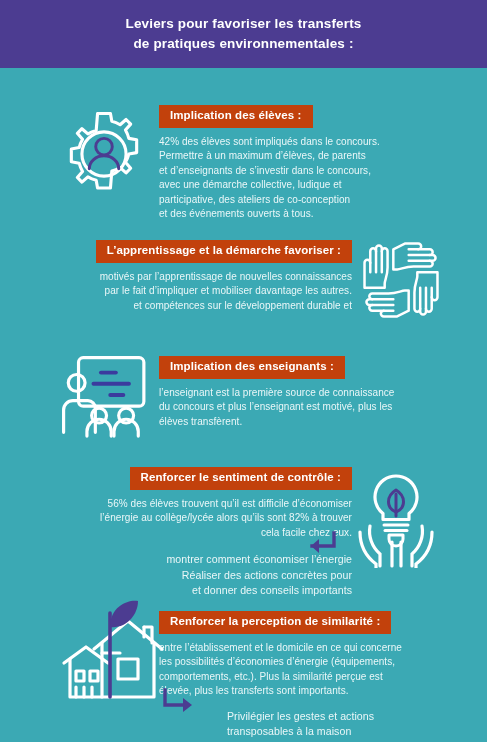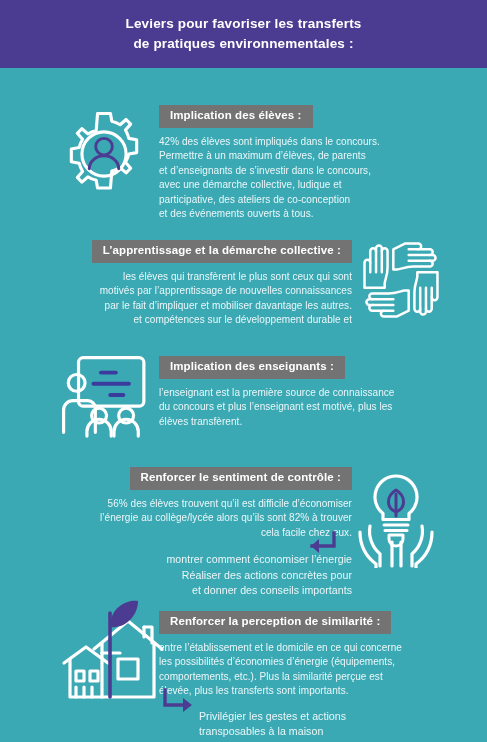--- a/index.html
+++ b/index.html
@@ -21,21 +21,21 @@
   .header-title{
     color:#ffffff;font-size:13.5px;font-weight:bold;
     line-height:1.45;text-align:center;letter-spacing:.15px;
   }
   .header-title span{display:block;}
 
   
   .section{position:absolute;}
   .badge{
     display:inline-block;
-    background:#737373;
+    background:#c2410c;
     color:#ffffff;
     font-size:11.5px;font-weight:bold;
     padding:5px 11px 6px 11px;
     line-height:1;
     white-space:nowrap;
     letter-spacing:.1px;
   }
   .body-text{
     color:#EAF7F8;
     font-size:10px;
@@ -67,21 +67,21 @@
   #icon1{left:58px;top:108px;width:92px;height:92px;}
   #icon2{left:353px;top:232px;width:96px;height:96px;}
   #icon3{left:58px;top:352px;width:98px;height:86px;}
   #icon4{left:344px;top:468px;width:104px;height:100px;}
   #icon5{left:58px;top:597px;width:108px;height:108px;}
 
   #arrow4{left:303px;top:529px;width:36px;height:30px;}
   #arrow5{left:161px;top:688px;width:38px;height:30px;}
 
   #sec4sub{margin-top:12px;}
-  #sec5sub{margin-top:10px;margin-left:40px;}
+  #sec5sub{margin-top:10px;margin-left:68px;}
 </style>
 </head>
 <body>
 
 <div class="page">
 
   <div class="header">
     <div class="header-title">
       <span>Leviers pour favoriser les transferts</span>
       <span>de pratiques environnementales :</span>
@@ -103,23 +103,22 @@
       <span>42% des élèves sont impliqués dans le concours.</span>
       <span>Permettre à un maximum d’élèves, de parents</span>
       <span>et d’enseignants de s’investir dans le concours,</span>
       <span>avec une démarche collective, ludique et</span>
       <span>participative, des ateliers de co-conception</span>
       <span>et des événements ouverts à tous.</span>
     </div>
   </div>
 
   <div class="section align-right" id="sec2">
-    <div class="badge">L’apprentissage et la démarche collective :</div>
+    <div class="badge">L’apprentissage et la démarche favoriser :</div>
     <div class="body-text align-right">
-      <span>les élèves qui transfèrent le plus sont ceux qui sont</span>
       <span>motivés par l’apprentissage de nouvelles connaissances</span>
       <span>par le fait d’impliquer et mobiliser davantage les autres.</span>
       <span>et compétences sur le développement durable et</span>
     </div>
   </div>
 
   <div class="icon" id="icon2">
     <svg viewBox="0 0 100 100" width="96" height="96" aria-hidden="true">
       <g fill="none" stroke="#FFFFFF" stroke-width="2.6" stroke-linejoin="round" stroke-linecap="round">
 

